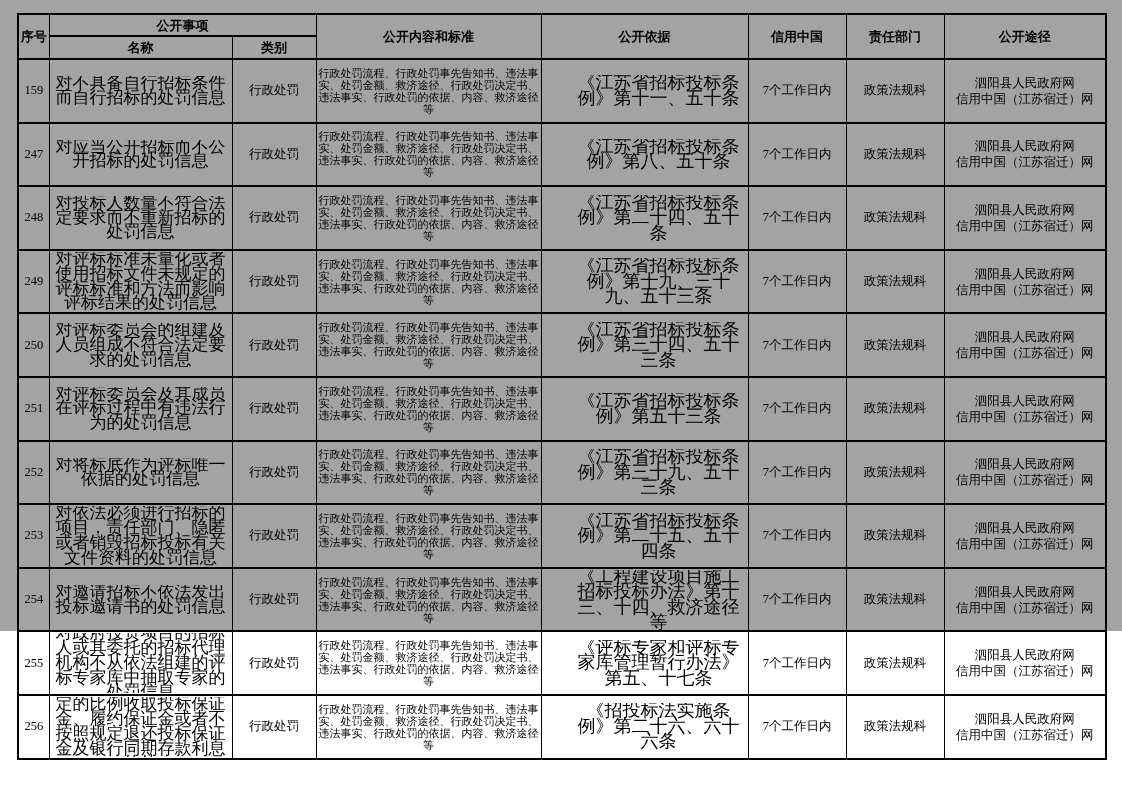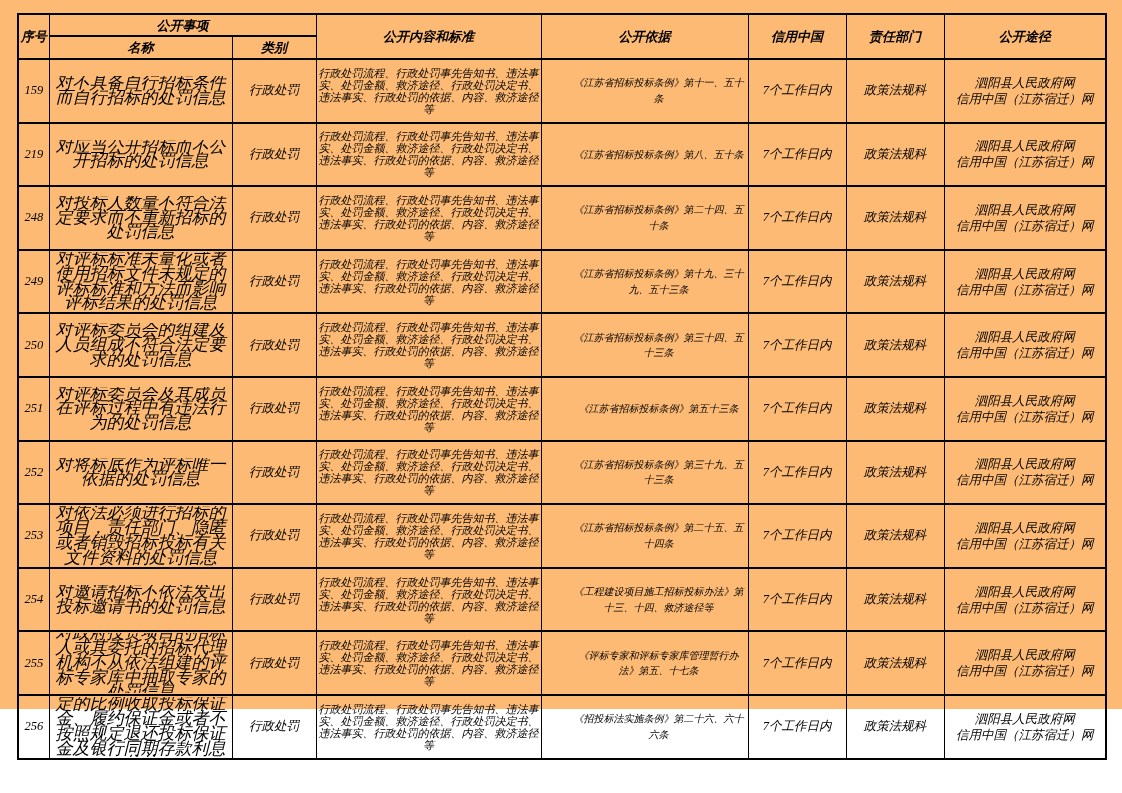--- a/index.html
+++ b/index.html
@@ -3,21 +3,21 @@
 <meta charset="utf-8">
 <style>
   * { box-sizing: border-box; margin: 0; padding: 0; }
   html, body {
     width: 1122px; height: 793px;
     background: #ffffff;
     color: #000000;
     font-family: "Liberation Serif", "DejaVu Serif", serif;
     overflow: hidden;
   }
-  .page { position: relative; width: 1122px; height: 709px; background:#fdba74;font-style:italic; }
+  .page { position: relative; width: 1122px; height: 631px; background:#a3a3a3; }
   table.doc {
     position: absolute;
     left: 17px; top: 13px;
     width: 1088px;
     border-collapse: collapse;
     table-layout: fixed;
     border: 2.5px solid #000;
   }
   th, td {
     border: 1.5px solid #000;
@@ -43,21 +43,21 @@
     text-align: center;
     max-height: 60px;
     overflow: hidden;
     padding: 0 3px;
   }
   td.serial-cell   { font-size: 12.5px; }
   td.name-cell     { font-size: 17px; line-height: 14.8px; }
   td.category-cell { font-size: 12.5px; }
   td.content-cell  { font-size: 11px;  line-height: 12px; }
   td.content-cell .cw { padding: 0 2px; }
-  td.basis-cell    { font-size: 10px; line-height: 15.5px; padding-left: 28px; }
+  td.basis-cell    { font-size: 18px; line-height: 15.5px; padding-left: 28px; }
   td.time-limit-cell { font-size: 12.5px; }
   td.department-cell { font-size: 12.5px; }
   td.channel-cell  { font-size: 12.5px; line-height: 16px; white-space: pre-line; }
 </style>
 </head>
 <body>
 
 <div class="page">
   <table class="doc">
     <colgroup>
@@ -121,21 +121,21 @@
             <div class="cw">
               <span>政策法规科</span>
             </div>
           </td>
           <td class="channel-cell"><div class="cw"><span>泗阳县人民政府网
 信用中国（江苏宿迁）网</span></div></td>
         </tr>
         <tr>
           <td class="serial-cell">
             <div class="cw">
-              <span>219</span>
+              <span>247</span>
             </div>
           </td>
           <td class="name-cell">
             <div class="cw">
               <span>对应当公开招标而不公开招标的处罚信息</span>
             </div>
           </td>
           <td class="category-cell">
             <div class="cw">
               <span>行政处罚</span>

